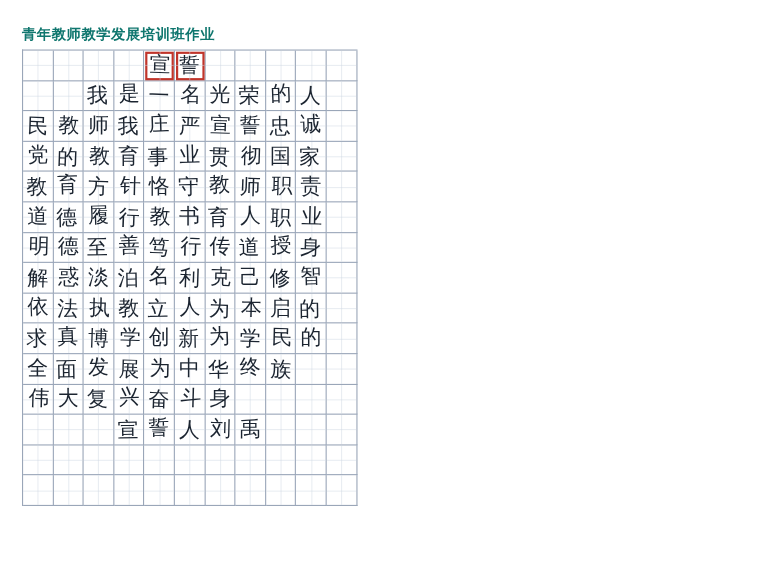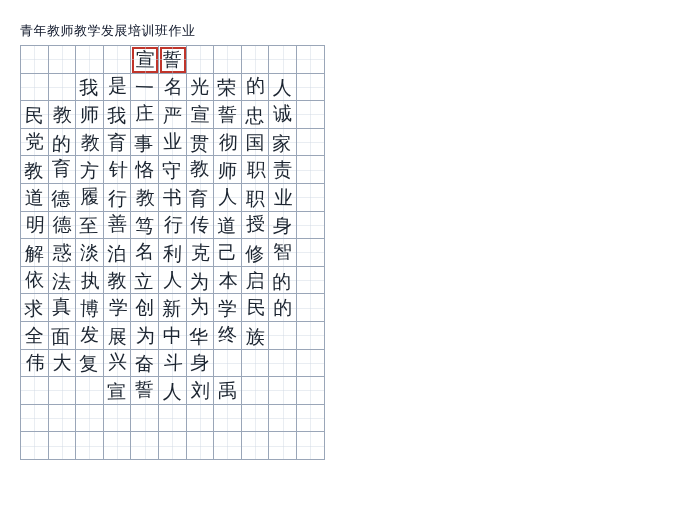--- a/index.html
+++ b/index.html
@@ -16,22 +16,22 @@
   }
   .sheet{
     position:relative;
     box-sizing:border-box;
   }
   .sheet-left{width:350px;height:525px;}
   .sheet-right{width:350px;height:525px;}
 
   .header{
     position:absolute;
-    font-weight:normal;
-    color:#0f172a;
+    font-weight:bold;
+    color:#0f766e;
     letter-spacing:0.5px;
     white-space:nowrap;
     font-family:"DejaVu Sans","Liberation Sans",sans-serif;
   }
   .header-left{left:20px;top:22px;font-size:13px;}
 
   
   .grid{
     position:absolute;
     display:grid;

